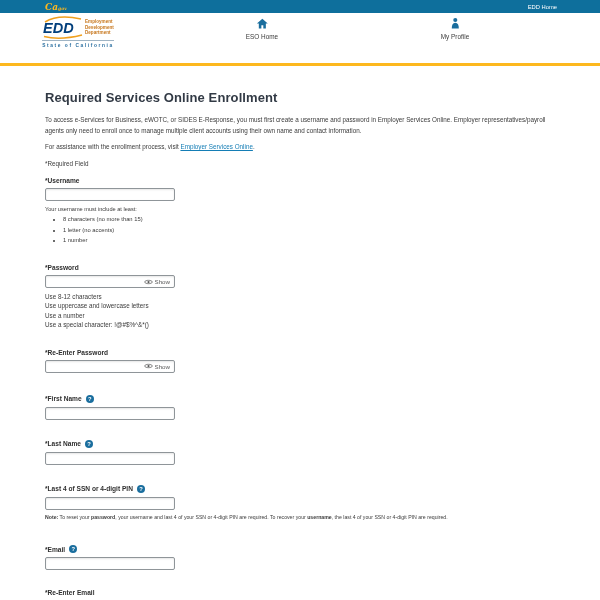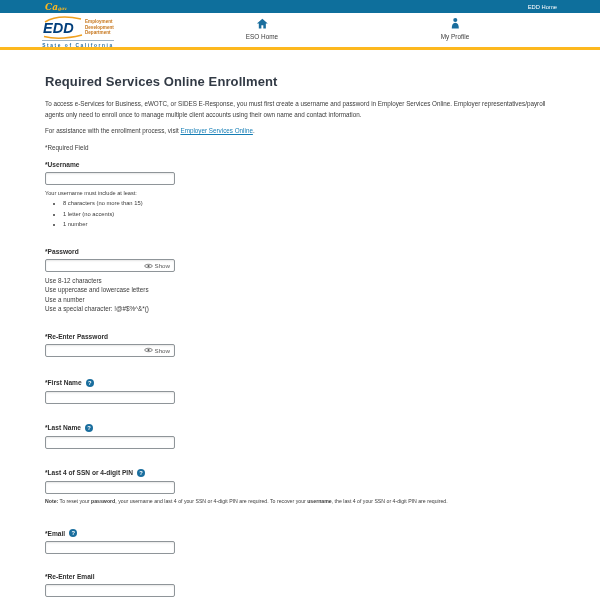--- a/index.html
+++ b/index.html
@@ -16,21 +16,21 @@
     height: 13px; background: #0e6f9c;
     display: flex; align-items: center; justify-content: space-between;
     padding: 0 43px 0 45px; position: relative;
   }
   .cagov-logo { color: #fdb81e; font-family: "DejaVu Serif", serif; font-style: italic; line-height: 13px; white-space: nowrap; }
   .cagov-logo .ca { font-size: 9px; font-weight: bold; text-align: center; }
   .cagov-logo .gov { font-size: 4.5px; font-weight: bold; }
   .edd-home-link { color: #ffffff; font-size: 5.8px; text-decoration: none; cursor: pointer; }
 
   
-  .header-band { position: relative; height: 34px; background: #fff; }
+  .header-band { position: relative; height: 50px; background: #fff; }
   .edd-logo { position: absolute; left: 42px; top: 3px; cursor: pointer; text-decoration: none; display: block; }
   .edd-logo-top { display: flex; align-items: center; gap: 2px; padding-bottom: 1px; border-bottom: 1px solid #9fb4c4; }
   .edd-dept { display: block; }
   .edd-dept div { font-size: 4.6px; font-weight: bold; color: #c8781e; line-height: 1.25; }
   .edd-tagline {
     margin-top: 1.5px; font-size: 4.8px; font-weight: bold; color: #2a6fa0;
     letter-spacing: 1.6px; text-align: center;
   }
   .nav-item {
     position: absolute; top: 4px; transform: translateX(-50%);

